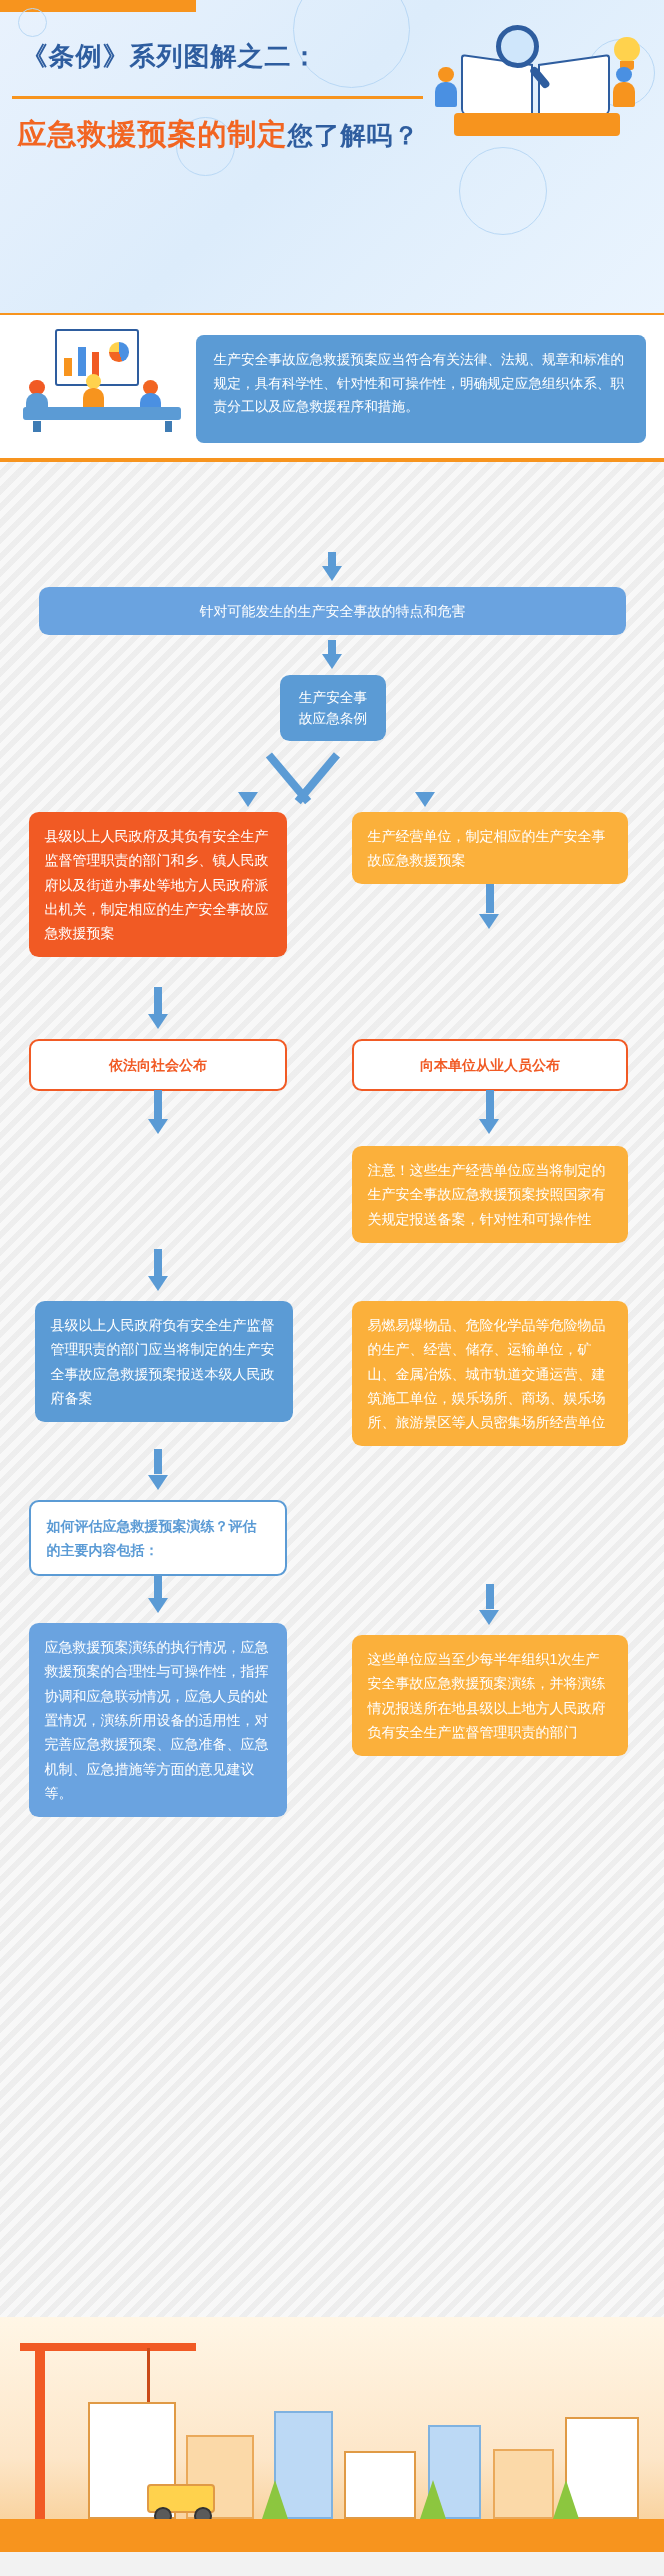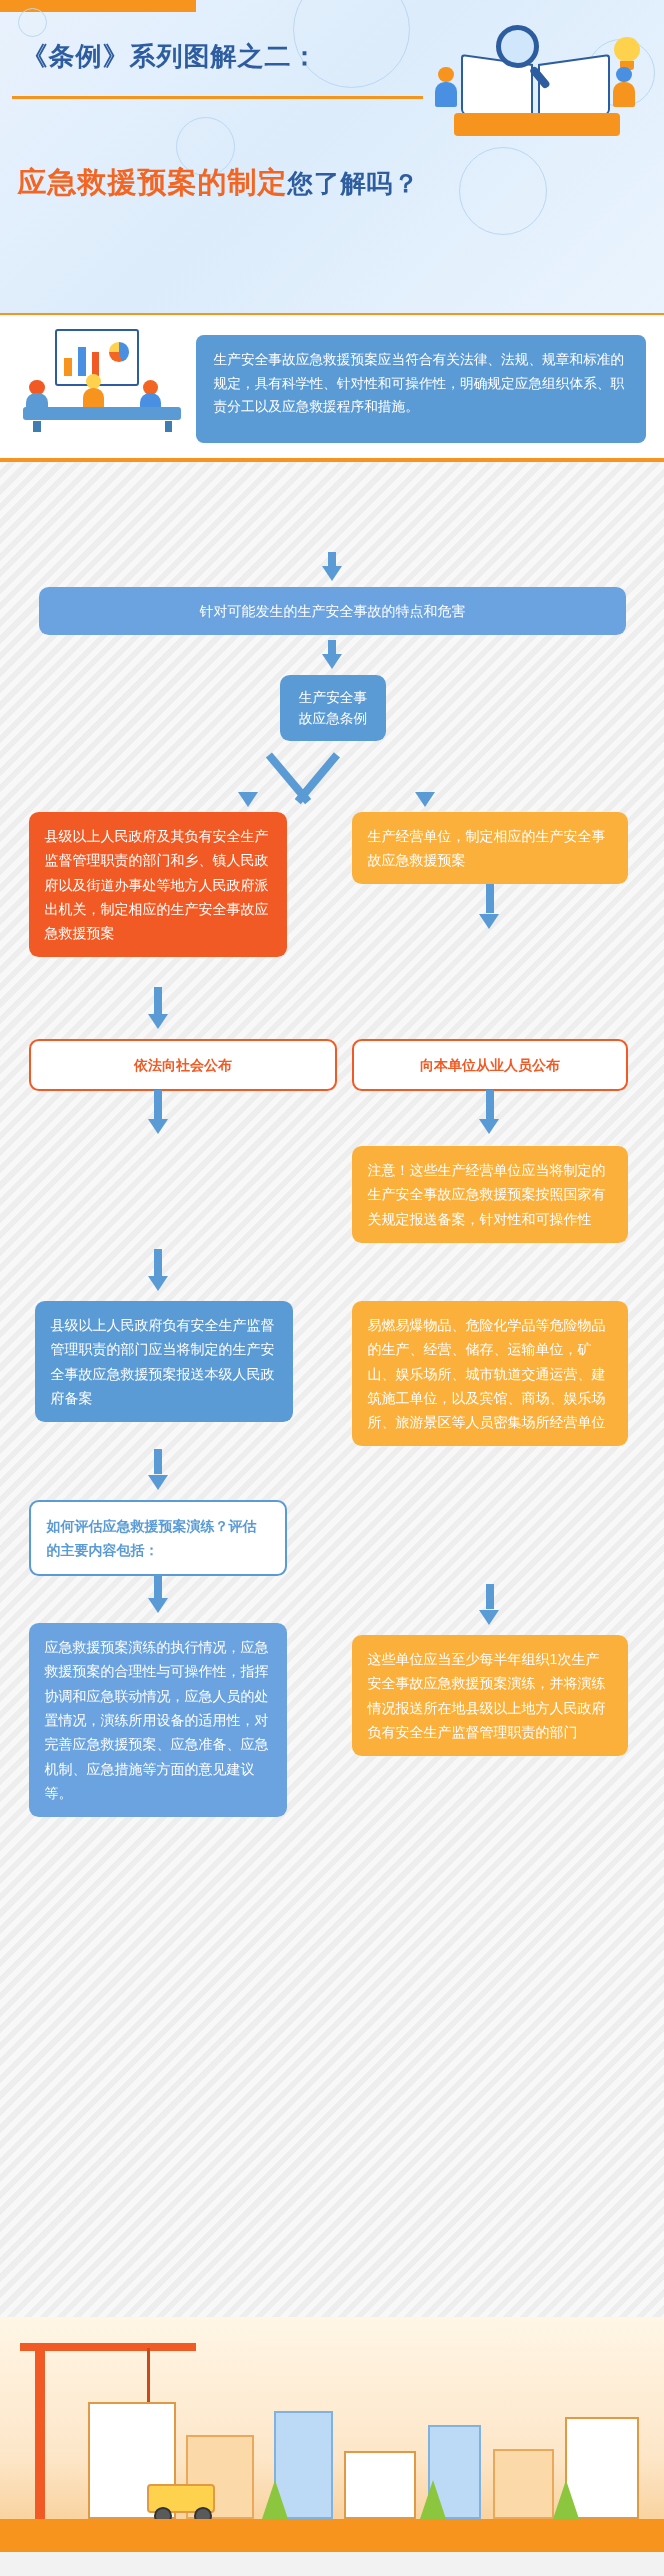--- a/index.html
+++ b/index.html
@@ -49,21 +49,20 @@
     width: 411px; height: 2.9px;
     background: #f7941e;
   }
   .hdr-title2 {
     position: absolute;
     left: 17.6px; top: 115px;
     font-size: 29px;
     font-weight: bold;
     color: #f26522;
     letter-spacing: 1px;
-    margin-top: 48px;
   }
   .hdr-title2 .sub {
     color: #2e5d9f;
     font-size: 25.4px;
   }
   
   .book-art {
     position: absolute;
     right: 19.6px; top: 3.9px;
     width: 215px; height: 147px;
@@ -375,21 +374,21 @@
     <div class="arr-diag" style="left:269px; top:289px; width:61px; transform: rotate(50deg);"></div>
     <div class="arrow arr-down" style="left:238px; top:330px;"></div>
     <div class="arr-diag" style="left:337px; top:289px; width:61px; transform: rotate(-230deg);"></div>
     <div class="arrow arr-down" style="left:415px; top:330px;"></div>
 
     <div class="box orange" style="left:29px; top:350px; width:258px;">县级以上人民政府及其负有安全生产监督管理职责的部门和乡、镇人民政府以及街道办事处等地方人民政府派出机关，制定相应的生产安全事故应急救援预案</div>
 
     <div class="arr-stem" style="left:154px; top:525px; height:27px;"></div>
     <div class="arrow arr-down" style="left:148px; top:552px;"></div>
 
-    <div class="box white" style="left:29px; top:577px; width:308px; text-align:center;">依法向社会公布</div>
+    <div class="box white" style="left:29px; top:577px; width:258px; text-align:center;">依法向社会公布</div>
 
     <div class="arr-stem" style="left:154px; top:628px; height:29px;"></div>
     <div class="arrow arr-down" style="left:148px; top:657px;"></div>
 
 
     <div class="arr-stem" style="left:154px; top:787px; height:27px;"></div>
     <div class="arrow arr-down" style="left:148px; top:814px;"></div>
 
     <div class="box blue2" style="left:35px; top:839px; width:258px;">县级以上人民政府负有安全生产监督管理职责的部门应当将制定的生产安全事故应急救援预案报送本级人民政府备案</div>
 
@@ -411,21 +410,21 @@
     <div class="box white" style="left:352px; top:577px; width:276px; text-align:center;">向本单位从业人员公布</div>
 
     <div class="arr-stem" style="left:486px; top:628px; height:29px;"></div>
     <div class="arrow arr-down" style="left:479px; top:657px;"></div>
 
     <div class="box yellow" style="left:352px; top:684px; width:276px;">注意！这些生产经营单位应当将制定的生产安全事故应急救援预案按照国家有关规定报送备案，针对性和可操作性</div>
 
     <div class="arr-stem" style="left:486px; top:860px; height:25.4px;"></div>
     <div class="arrow arr-down" style="left:479px; top:886px;"></div>
 
-    <div class="box yellow" style="left:352px; top:839px; width:276px;">易燃易爆物品、危险化学品等危险物品的生产、经营、储存、运输单位，矿山、娱乐场所、城市轨道交通运营、建筑施工单位，以及宾馆、商场、娱乐场所、旅游景区等人员密集场所经营单位</div>
+    <div class="box yellow" style="left:352px; top:839px; width:276px;">易燃易爆物品、危险化学品等危险物品的生产、经营、储存、运输单位，矿山、金属冶炼、城市轨道交通运营、建筑施工单位，娱乐场所、商场、娱乐场所、旅游景区等人员密集场所经营单位</div>
 
     <div class="arr-stem" style="left:486px; top:1122px; height:25.4px;"></div>
     <div class="arrow arr-down" style="left:479px; top:1148px;"></div>
 
     <div class="box yellow" style="left:352px; top:1173px; width:276px;">这些单位应当至少每半年组织1次生产安全事故应急救援预案演练，并将演练情况报送所在地县级以上地方人民政府负有安全生产监督管理职责的部门</div>
 
   </div>
 
   <div class="footer">
     <div class="crane-jib"></div>

